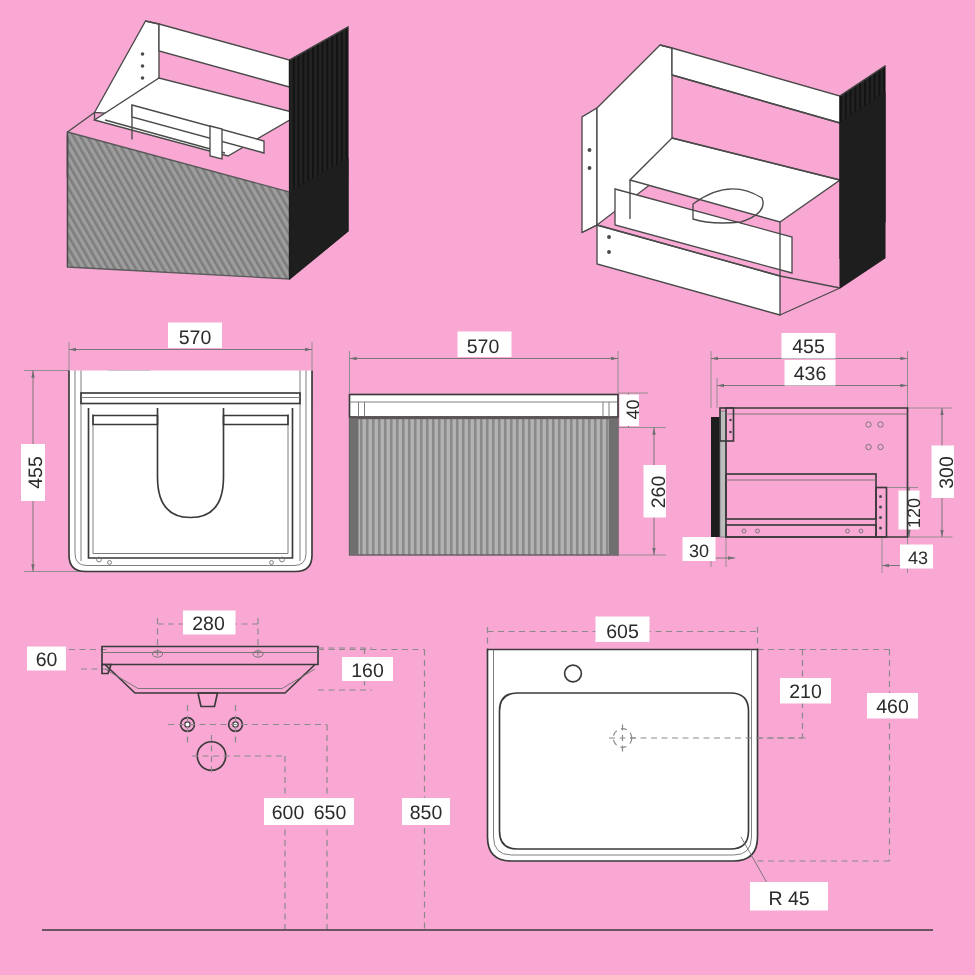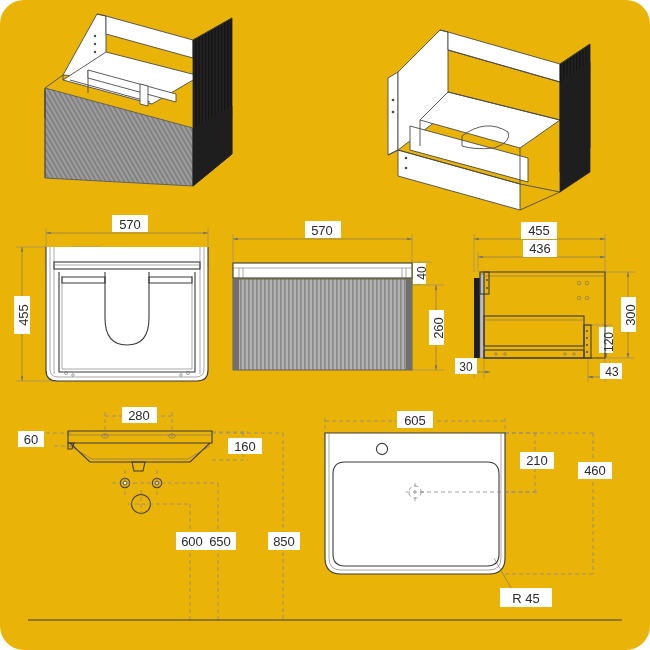--- a/index.html
+++ b/index.html
@@ -10,22 +10,21 @@
   body {
     width: 650px;
     height: 650px;
     font-family: "Liberation Sans", sans-serif;
     overflow: hidden;
   }
   #sheet {
     position: relative;
     width: 650px;
     height: 650px;
-    background: #eab308;
-    border-radius: 24px;
+    background: #f9a8d4;
   }
   #sheet svg {
     position: absolute;
     top: 0;
     left: 0;
     width: 650px;
     height: 650px;
   }
   .dim-text {
     font-family: "Liberation Sans", sans-serif;

